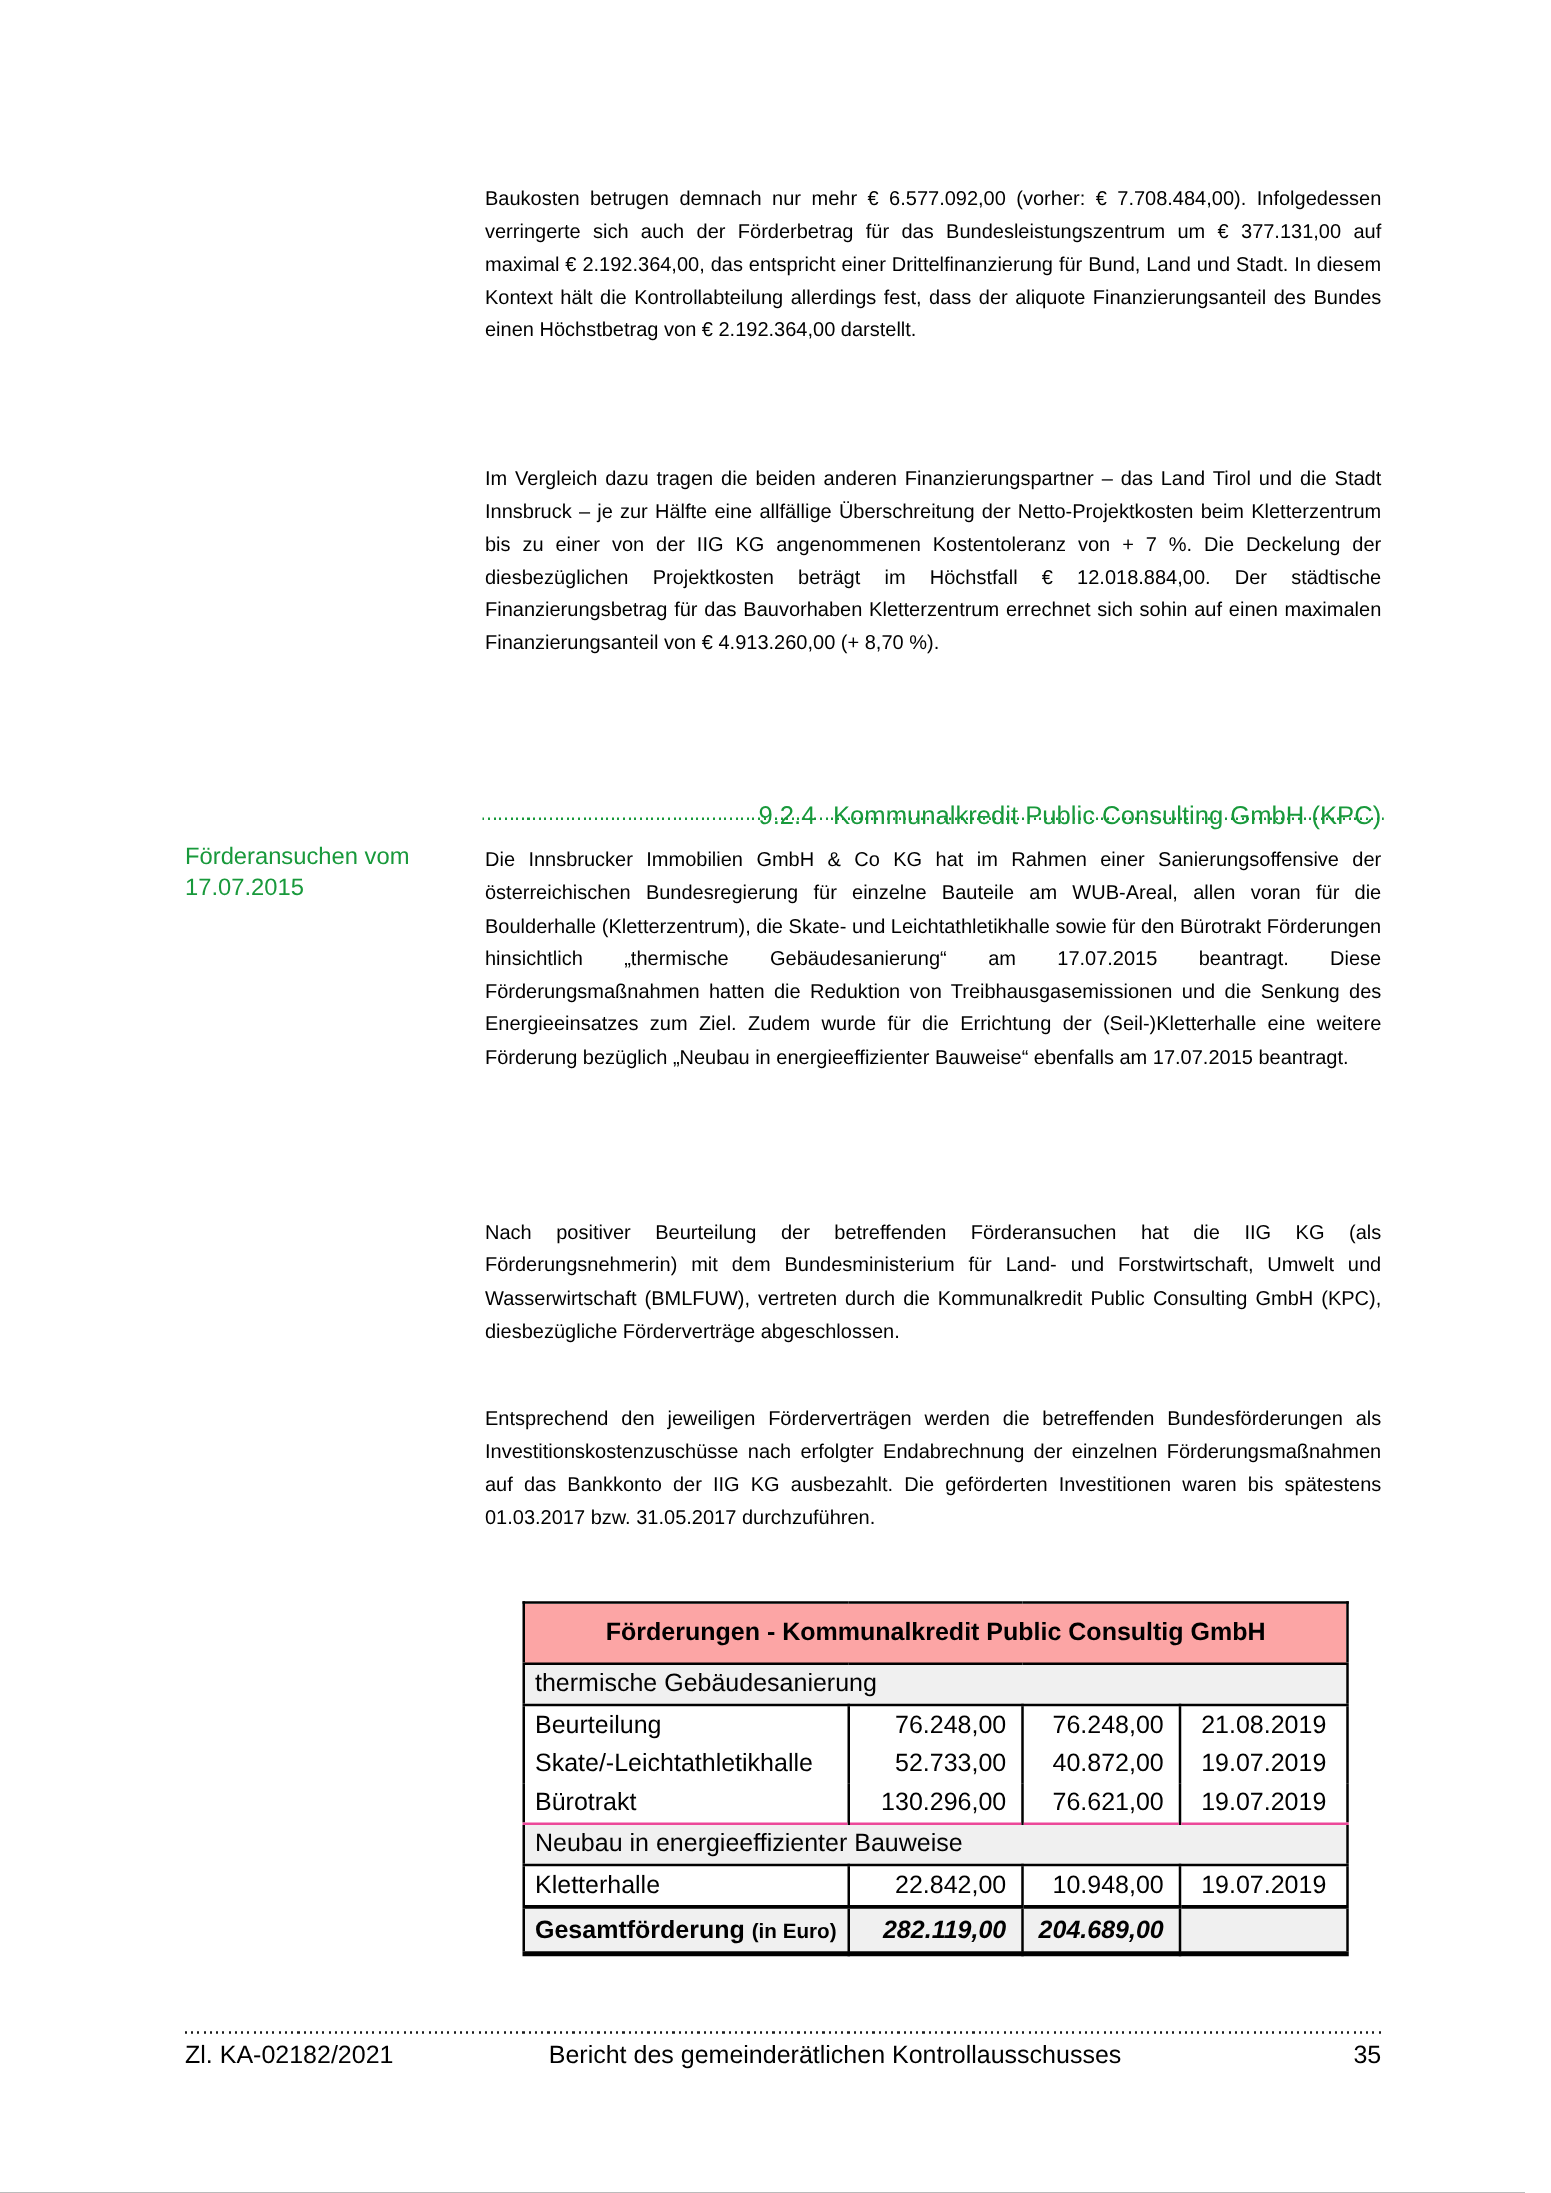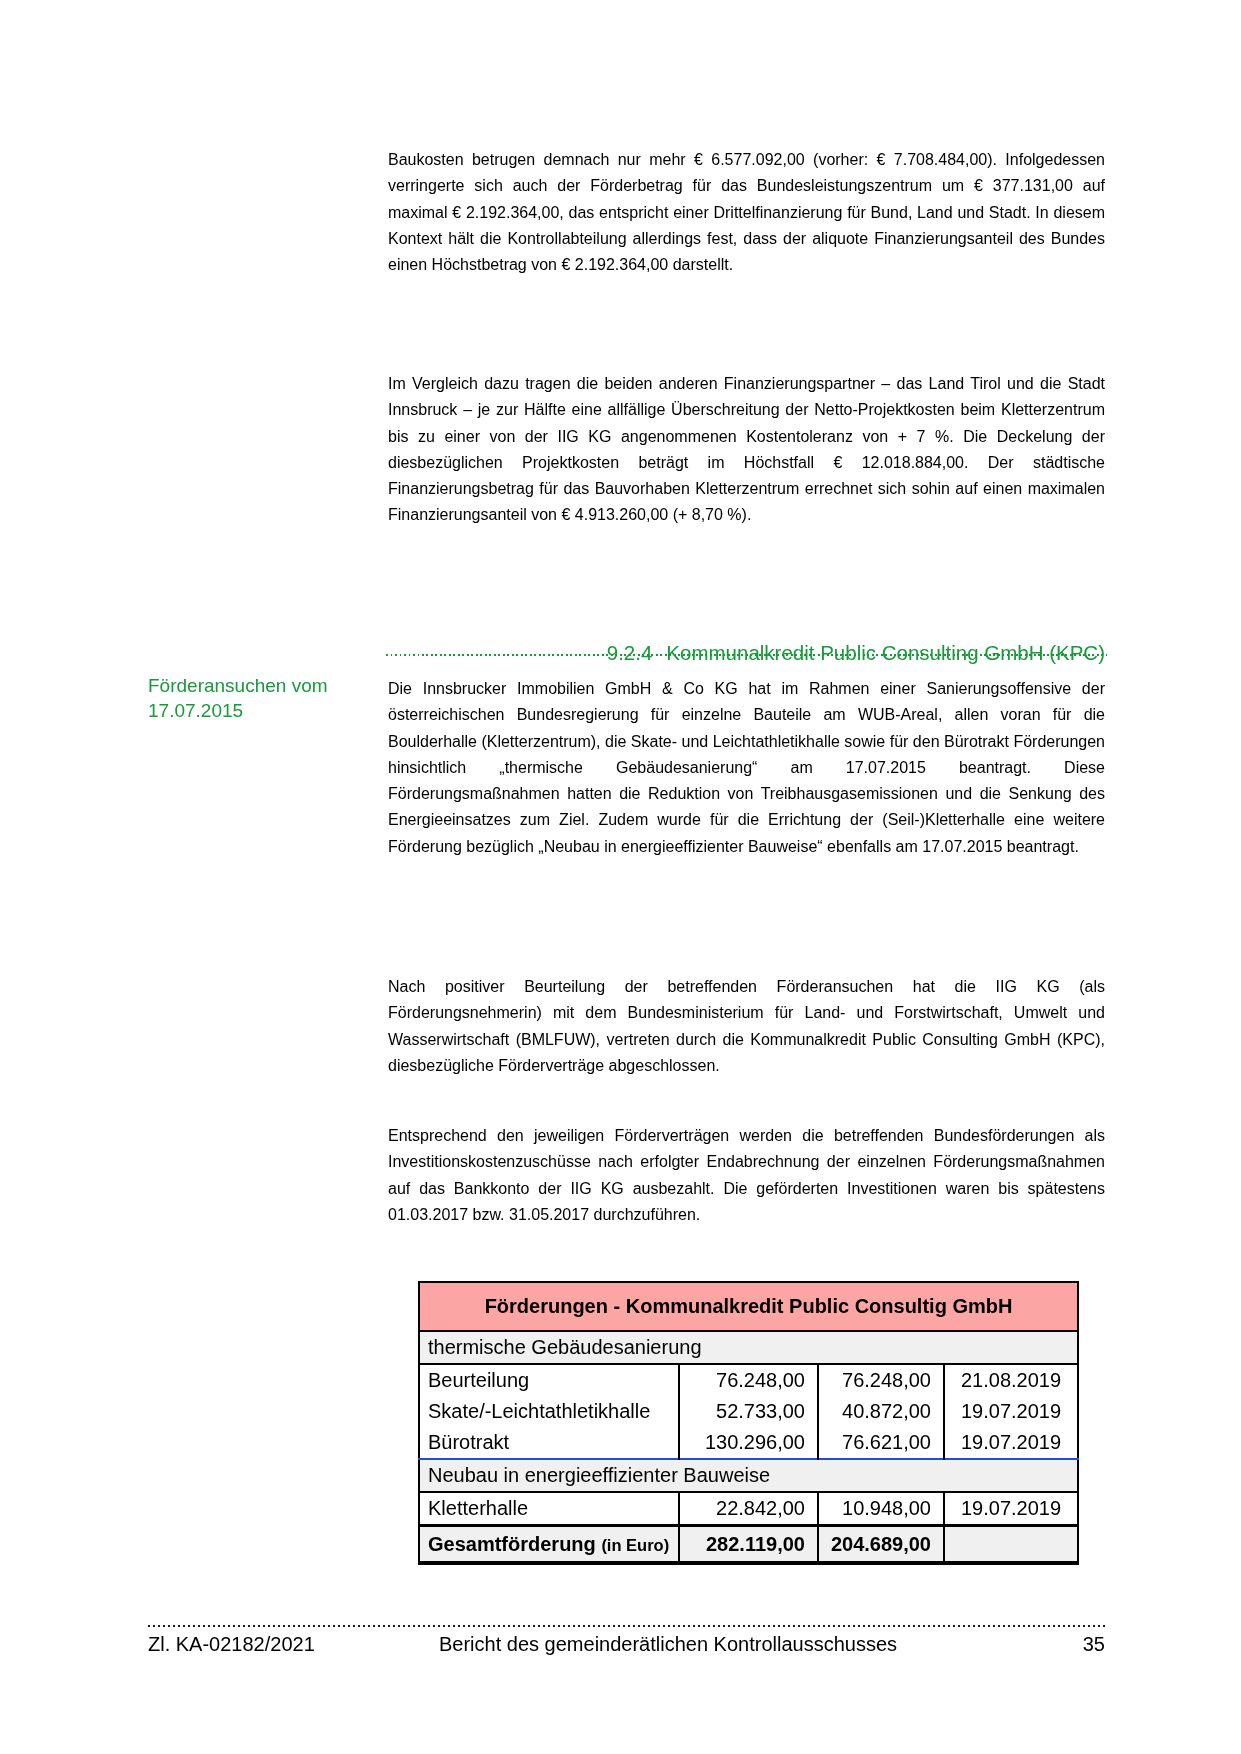--- a/index.html
+++ b/index.html
@@ -65,32 +65,32 @@
     height:52px; font-weight:normal; vertical-align:middle;
     border-bottom:3px solid #000;
     background:#fff;
   }
   tr.row-head th.hl { text-align:left; padding-left:8px; }
   tr.row-head th.hc { text-align:center; padding:0 4px; line-height:25px; }
   td.vline, th.vline { border-left:2px solid #000; }
   tr.row-section td {
     height:31px; text-align:left; padding-left:8px;
     background:#f0f0f0;
-    border-top:2px solid #1d4ed8; border-bottom:2px solid #000;
+    border-top:2px solid #ec4899; border-bottom:2px solid #000;
   }
   tr.row-data td { height:31px; background:#fff; vertical-align:middle; }
   tr.row-data td.cl { text-align:left; padding-left:8px; }
   tr.row-data td.cr { text-align:right; padding-right:12px; }
   tr.row-data td.cc { text-align:center; }
   tr.row-total td {
     height:34px; background:#f0f0f0; font-weight:bold; vertical-align:middle;
     border-top:3px solid #000;
   }
   tr.row-total td.cl { text-align:left; padding-left:8px; }
-  tr.row-total td.cr { text-align:right; padding-right:12px; }
+  tr.row-total td.cr { text-align:right; padding-right:12px;font-style:italic; }
   .unit-note { font-weight:bold; font-size:16.5px; }
   
   .footer-rule {
     position:absolute;
     left:148px; top:1625px; width:957px; height:2px;
     background-image:repeating-linear-gradient(to right, #1a1a1a 0 1.6px, transparent 1.6px 5px);
   }
   .footer { position:absolute; left:148px; top:1633px; width:957px; height:26px; font-size:20px; }
   .footer .f-left   { position:absolute; left:0; top:0; }
   .footer .f-center { position:absolute; left:291px; top:0; }

